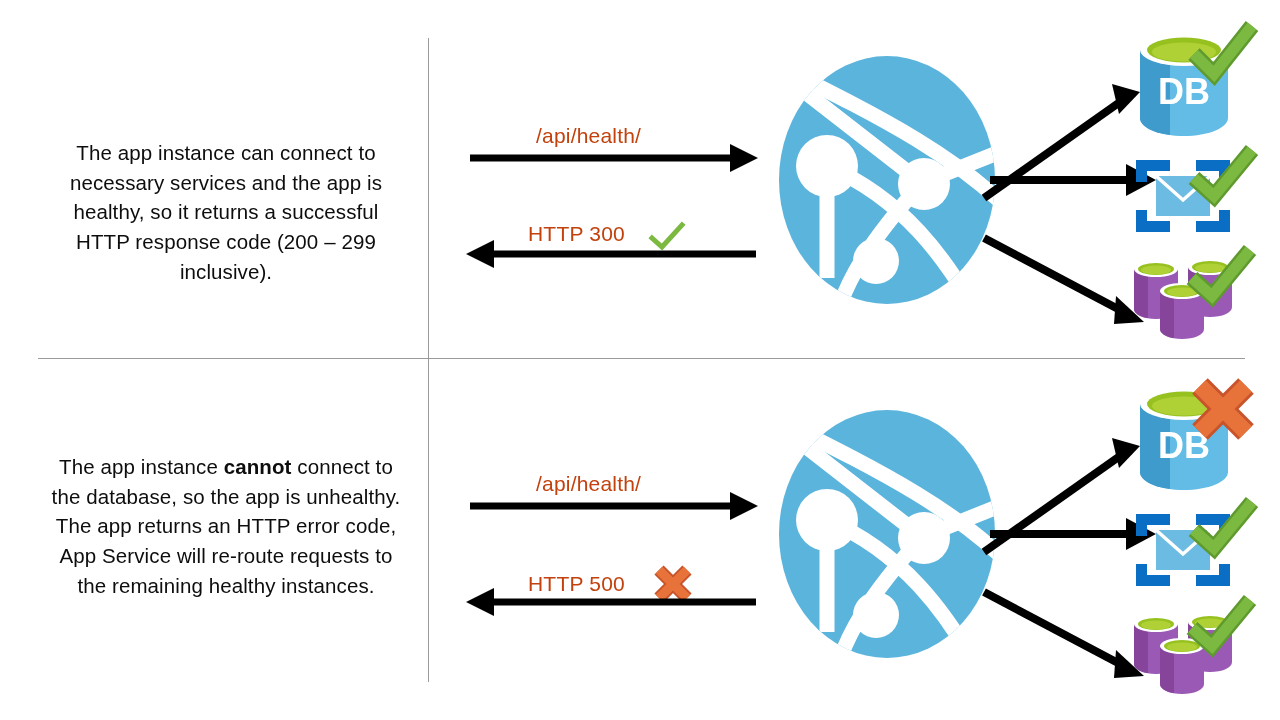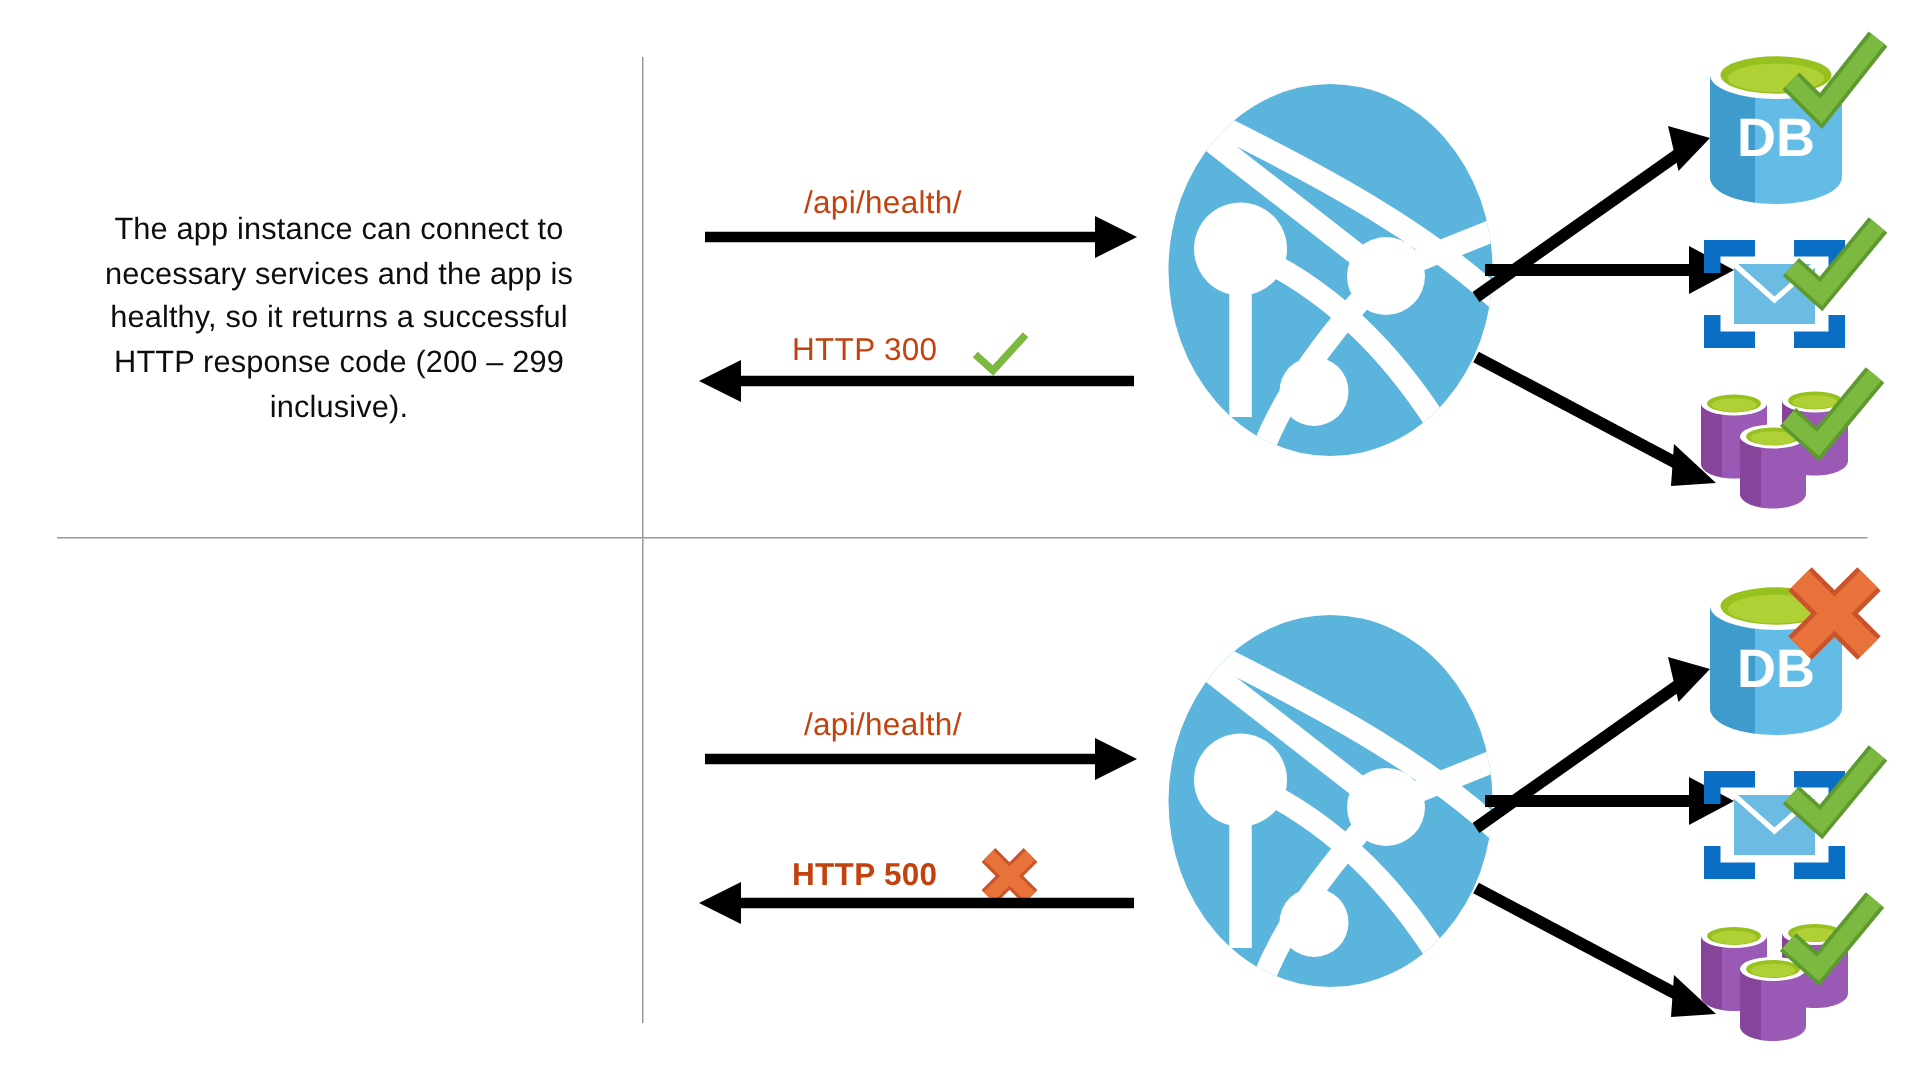--- a/index.html
+++ b/index.html
@@ -190,29 +190,32 @@
       <ellipse cx="50" cy="37" rx="15" ry="4.5" fill="#AFD136"></ellipse>
     </svg>
     <svg class="status st-store" viewBox="0 0 70 58">
       <polyline points="6,30 26,48 64,2" fill="none" stroke="#5E9A2E" stroke-width="16" stroke-linecap="butt" stroke-linejoin="miter"></polyline>
       <polyline points="6,30 26,48 64,2" fill="none" stroke="#7CB941" stroke-width="11" stroke-linecap="butt" stroke-linejoin="miter"></polyline>
     </svg>
   </div>
 
   <div class="row" id="row-unhealthy">
 
+    <div class="desc" id="desc-bottom" style="top:92px;">
+      <span>The app instance </span><span class="b">cannot</span><span> connect to the database, so the app is unhealthy. The app returns an HTTP error code, App Service will re-route requests to the remaining healthy instances.</span>
+    </div>
 
     <div class="flowlabel req-label" style="top:112px;">/api/health/</div>
 
     <svg class="harrow" style="top:126px;" viewBox="0 0 292 40">
       <line x1="4" y1="20" x2="268" y2="20" stroke="#000" stroke-width="7"></line>
       <polygon points="264,6 292,20 264,34" fill="#000"></polygon>
     </svg>
 
-    <div class="flowlabel res-label" style="top:212px;font-weight:bold;">HTTP 500</div>
+    <div class="flowlabel res-label" style="top:212px;">HTTP 500</div>
 
     <svg class="inline-mark im-bottom" style="top:206px;" viewBox="0 0 42 36">
       <g stroke="#C9532A" stroke-width="13" stroke-linecap="butt">
         <line x1="7" y1="4" x2="35" y2="32"></line>
         <line x1="35" y1="4" x2="7" y2="32"></line>
       </g>
       <g stroke="#E8733A" stroke-width="9" stroke-linecap="butt">
         <line x1="7" y1="4" x2="35" y2="32"></line>
         <line x1="35" y1="4" x2="7" y2="32"></line>
       </g>

